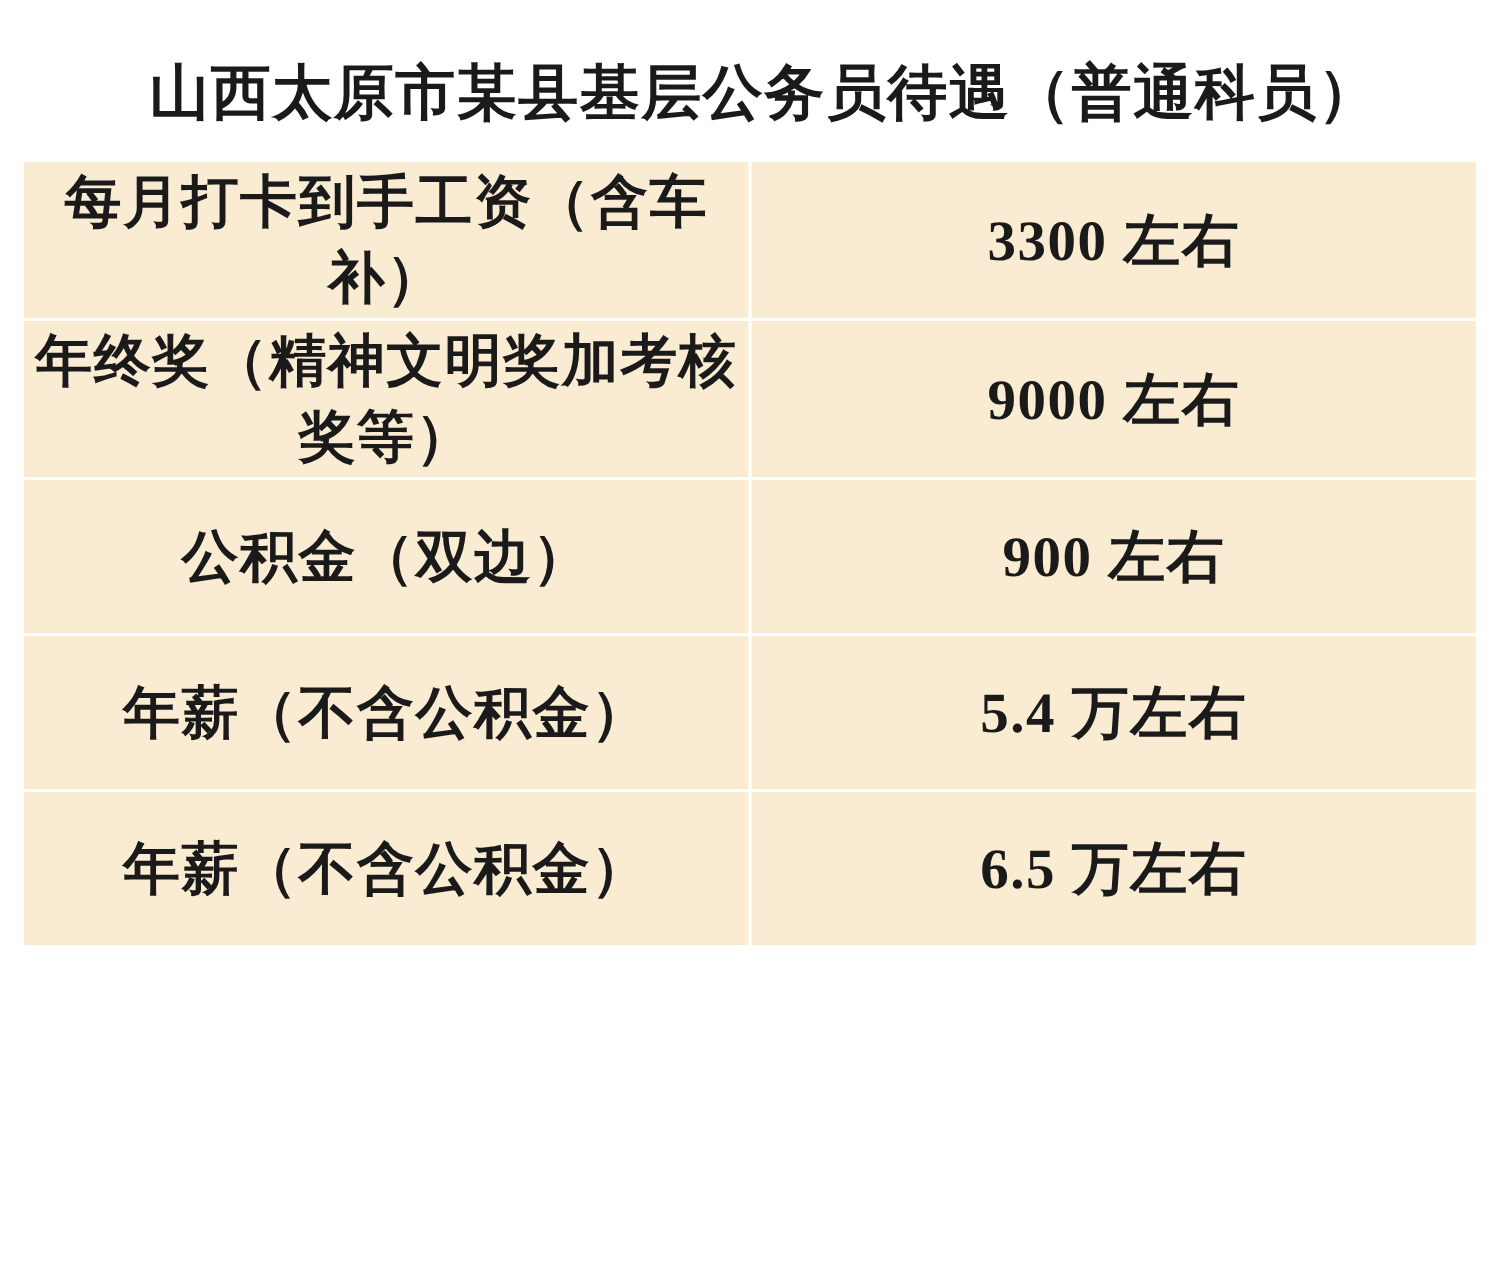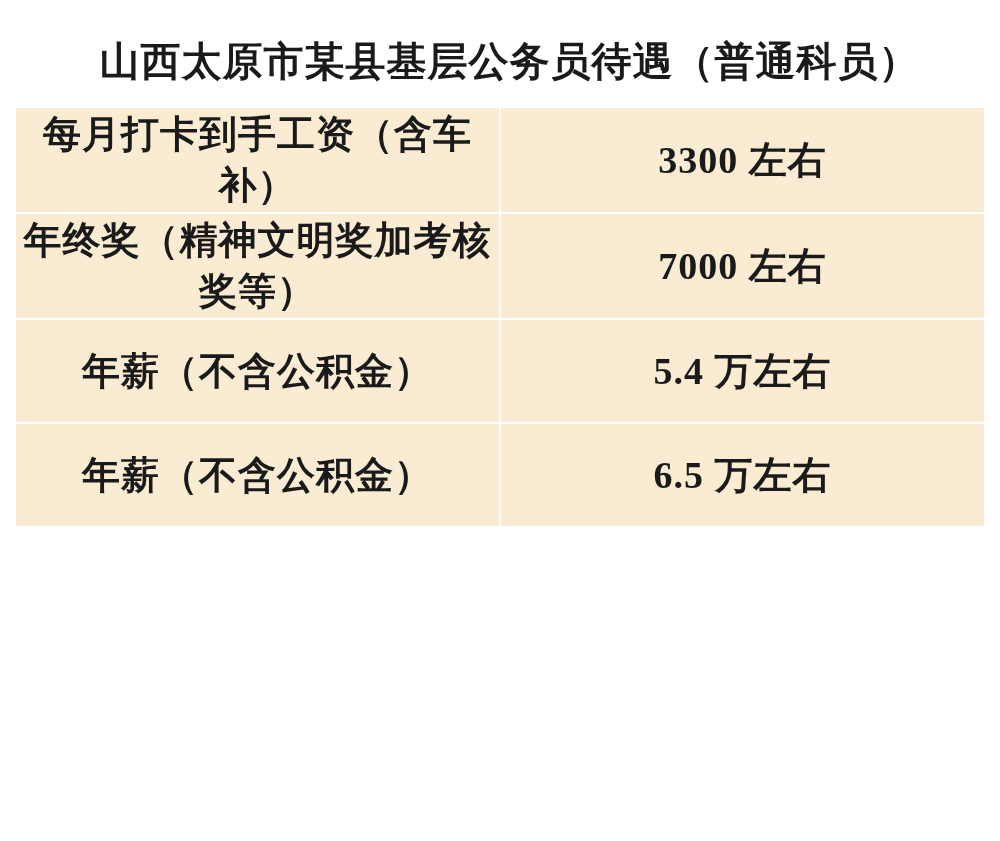--- a/index.html
+++ b/index.html
@@ -65,21 +65,25 @@
     <tbody>
       <tr>
         <td class="title-cell" colspan="2">山西太原市某县基层公务员待遇（普通科员）</td>
       </tr>
       <tr class="data-row">
         <td class="label-cell">每月打卡到手工资（含车补）</td>
         <td class="value-cell">3300 左右</td>
       </tr>
       <tr class="data-row">
         <td class="label-cell">年终奖（精神文明奖加考核奖等）</td>
-        <td class="value-cell">7000 左右</td>
+        <td class="value-cell">9000 左右</td>
+      </tr>
+      <tr class="data-row">
+        <td class="label-cell">公积金（双边）</td>
+        <td class="value-cell">900 左右</td>
       </tr>
       <tr class="data-row">
         <td class="label-cell">年薪（不含公积金）</td>
         <td class="value-cell">5.4 万左右</td>
       </tr>
       <tr class="data-row">
         <td class="label-cell">年薪（不含公积金）</td>
         <td class="value-cell">6.5 万左右</td>
       </tr>
     </tbody>

